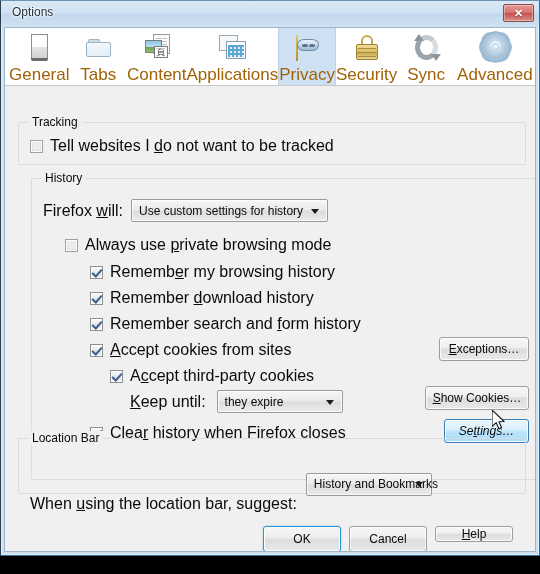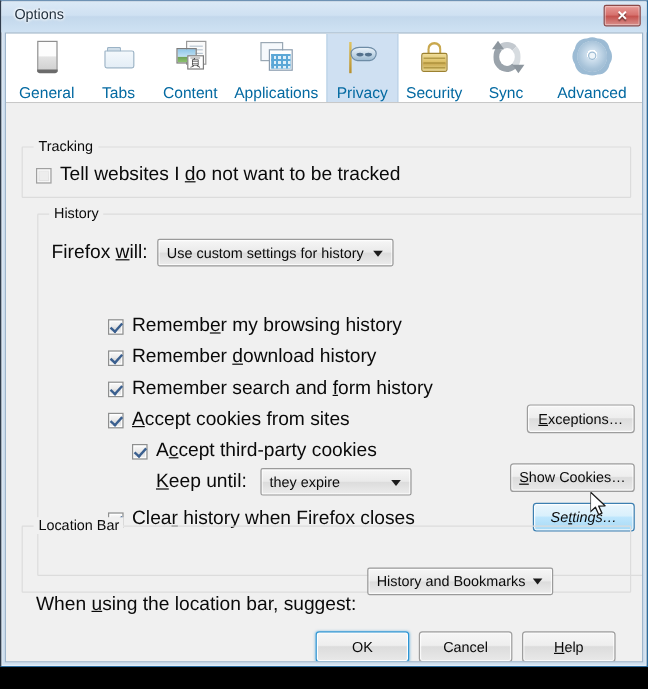--- a/index.html
+++ b/index.html
@@ -89,22 +89,22 @@
   .tab.selected {
     background: #cfe0f2;
     border-left: 1px solid #bcd2e6;
     border-right: 1px solid #bcd2e6;
   }
   .tab .ticon {
     width: 34px; height: 32px;
     position: relative;
   }
   .tab .tlabel {
-    font-size: 13px;
-    color: #0369a1;
+    font-size: 17px;
+    color: #a16207;
     margin-top: 13px;
     white-space: nowrap;
   }
 
   
   .ic { position: absolute; }
 
   
   .ic-general-a { left: 9px; top: 2px; width: 17px; height: 26px;
     background: linear-gradient(to bottom,#fdfdfd 0%,#fdfdfd 48%,#e3e3e3 52%,#cfcfcf 100%);
@@ -386,20 +386,24 @@
         <div class="legend">History</div>
 
         <div class="row" style="left:11px; top:20px;">
           <span class="lbl" style="margin-right:8px;"><span>Firefox </span><u class="acc">w</u><span>ill:</span></span>
           <span class="combo" style="width:197px;">
             <span>Use custom settings for history</span>
             <span class="arrow"></span>
           </span>
         </div>
 
+        <div class="row" style="left:33px; top:57px;">
+          <span class="cb unchecked"></span>
+          <span class="lbl"><span>Always use </span><u class="acc">p</u><span>rivate browsing mode</span></span>
+        </div>
 
         <div class="row" style="left:58px; top:84px;">
           <span class="cb checked"></span>
           <span class="lbl"><span>Rememb</span><u class="acc">e</u><span>r my browsing history</span></span>
         </div>
 
         <div class="row" style="left:58px; top:110px;">
           <span class="cb checked"></span>
           <span class="lbl"><span>Remember </span><u class="acc">d</u><span>ownload history</span></span>
         </div>
@@ -443,34 +447,34 @@
         <div class="btn hover" style="left:412px; top:240px; width:85px; height:24px;font-style:italic;">
           <span><span>Se</span><u class="acc">t</u><span>tings…</span></span>
         </div>
       </div>
 
       <div class="group" style="left:13px; top:352px; width:508px; height:56px;">
         <div class="legend">Location Bar</div>
 
         <div class="row" style="left:11px; top:16px;">
           <span class="lbl" style="margin-right:9px;margin-top:40px;"><span>When </span><u class="acc">u</u><span>sing the location bar, suggest:</span></span>
-          <span class="combo" style="width:155px;">
+          <span class="combo" style="width:126px;">
             <span>History and Bookmarks</span>
             <span class="arrow"></span>
           </span>
         </div>
       </div>
 
       <div class="btn default" style="left:258px; top:440px; width:78px; height:26px;">
         <span>OK</span>
       </div>
       <div class="btn" style="left:344px; top:440px; width:78px; height:26px;">
         <span>Cancel</span>
       </div>
-      <div class="btn" style="left:430px; top:440px; width:78px; height:26px;">
+      <div class="btn" style="left:430px; top:440px; width:78px; height:16px;">
         <span><u class="acc">H</u><span>elp</span></span>
       </div>
 
     </div>
   </div>
 
   <svg id="cursor" viewBox="0 0 16 22">
     <polygon points="0,0 0,16.5 4.2,12.7 6.9,18.8 9.6,17.6 6.9,11.7 12.2,11.5" fill="#ffffff" stroke="#1a1a1a" stroke-width="1.1" stroke-linejoin="round"></polygon>
   </svg>
 

